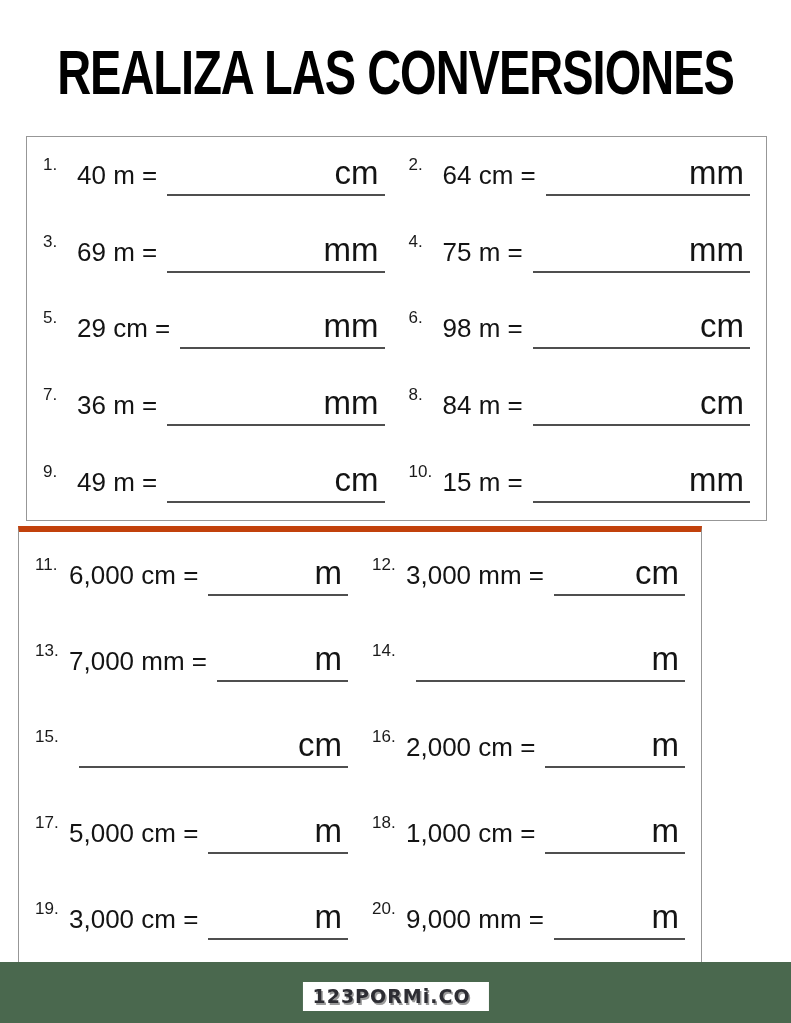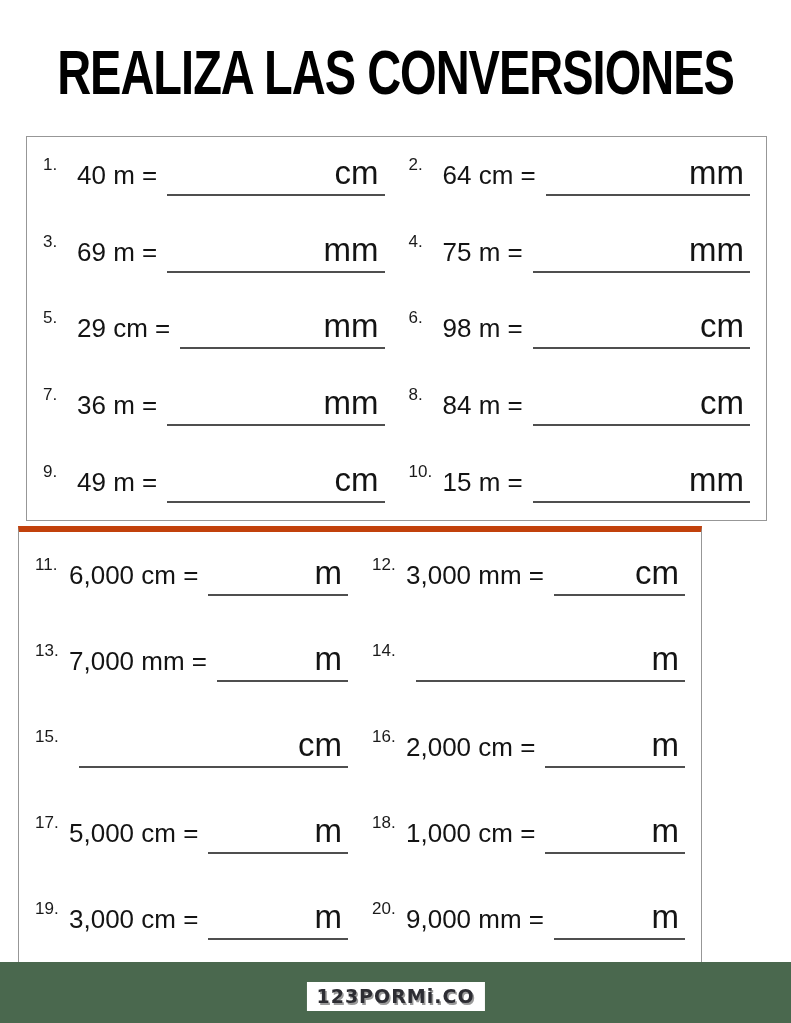--- a/index.html
+++ b/index.html
@@ -91,21 +91,21 @@
     width: 100%;
     height: 61px;
     background: #4a684e;
   }
   .footer-chip {
     position: absolute;
     left: 50%;
     bottom: 12px;
     transform: translateX(-50%);
     background: #ffffff;
-    padding: 3px 10px 4px 10px;
+    padding: 3px 18px 4px 10px;
   }
   .footer-logo {
     font-family: "DejaVu Sans", sans-serif;
     font-weight: bold;
     font-size: 19px;
     letter-spacing: 1px;
     color: #2d2d33;
     text-shadow: 1.5px 1.5px 0 #9a9a9a;
     white-space: nowrap;
   }

